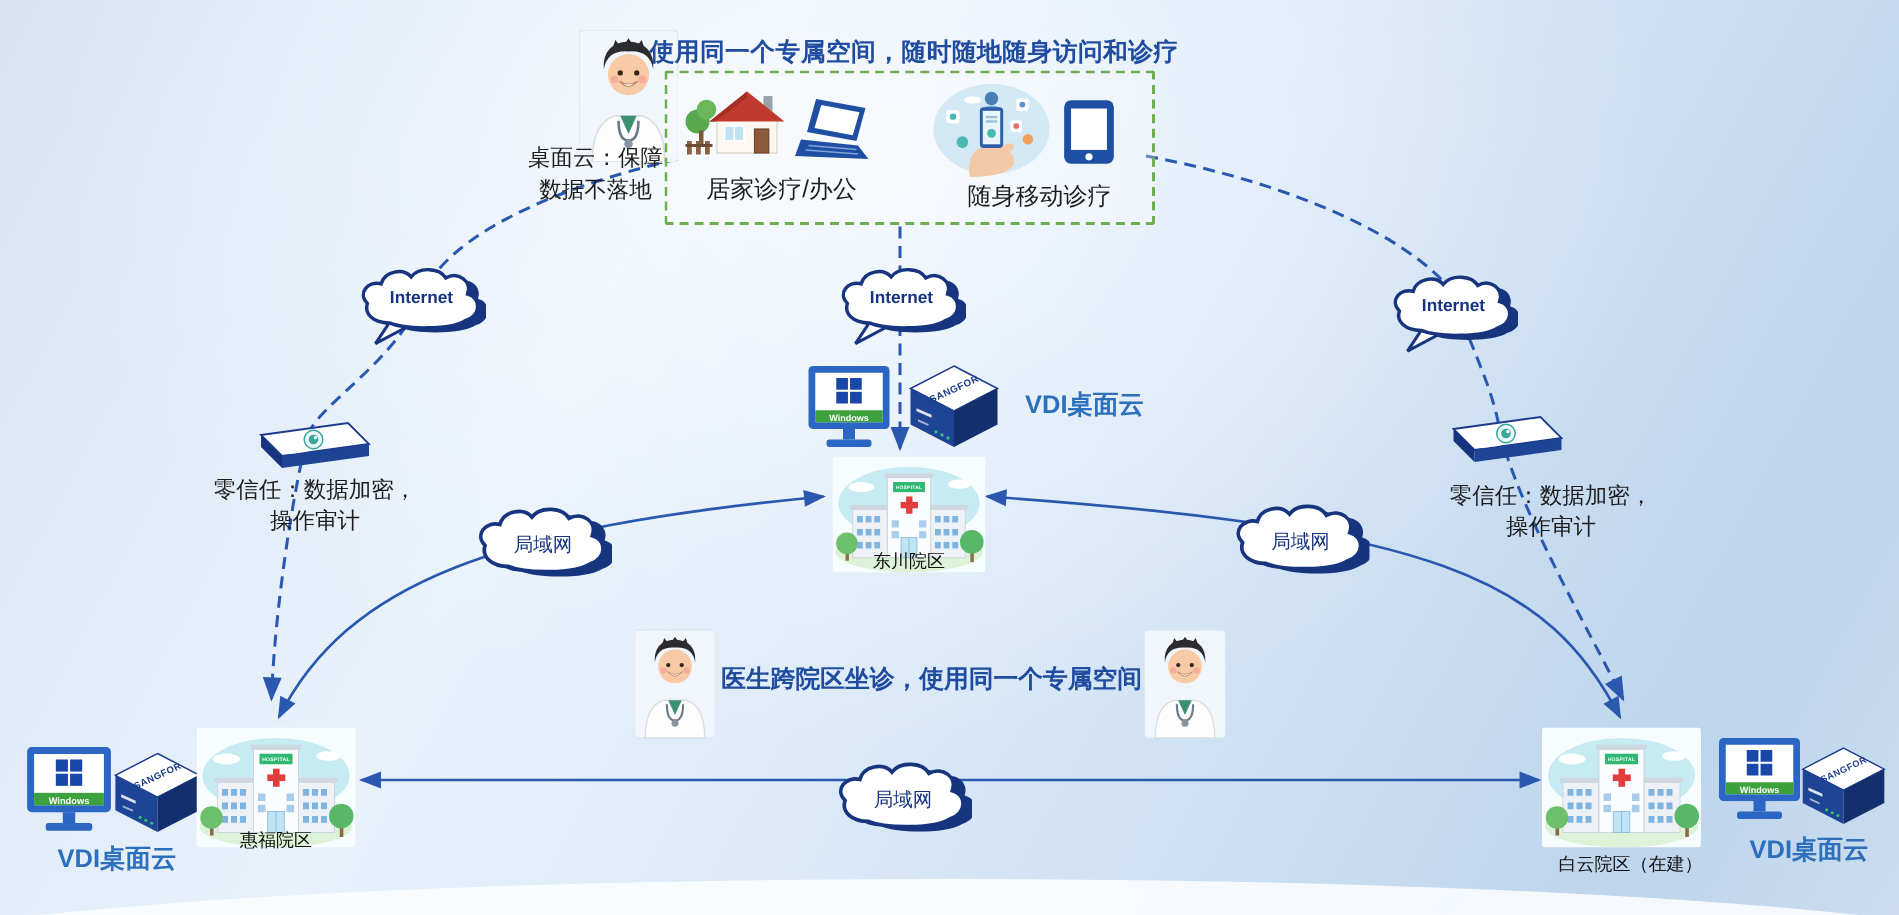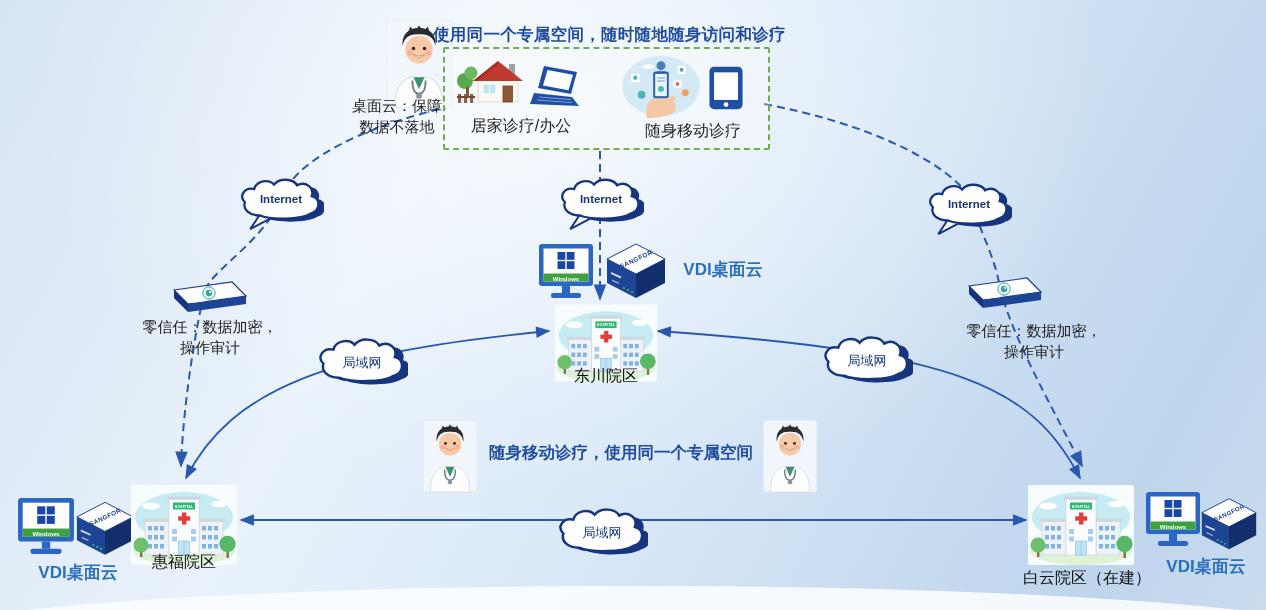--- a/index.html
+++ b/index.html
@@ -11,21 +11,21 @@
       linear-gradient(118deg,#d7e4f3 0%,#e9f2fb 32%,#d9e8f8 55%,#bed5ec 88%,#cbdcef 100%);
   }
   .canvas::after{content:"";position:absolute;left:-8%;right:-8%;bottom:-86px;height:110px;
     background:#fbfdff;border-radius:50%;opacity:.9;}
   .abs{position:absolute;}
   svg{display:block;}
   
   .title{font-weight:bold;color:#1f4c9f;font-size:16.5px;letter-spacing:.3px;white-space:nowrap;}
   .banner-text{font-weight:bold;color:#1f4c9f;font-size:16.5px;white-space:nowrap;text-align:center;}
   .note{font-size:15px;color:#1c1c1c;line-height:1.38;text-align:center;}
-  .site-label{font-size:16px;color:#101010;text-align:center;font-weight:500;white-space:nowrap;}
+  .site-label{font-size:12px;color:#101010;text-align:center;font-weight:500;white-space:nowrap;}
   .vdi-label{font-weight:bold;color:#2c6fbc;font-size:17px;text-align:center;white-space:nowrap;}
   .icon-label{font-size:16px;color:#1c1c1c;text-align:center;white-space:nowrap;}
   
   .remote-box{border:2px dashed #6fae4e;background:rgba(255,255,255,.28);border-radius:2px;}
   
   .cloud{position:absolute;}
   .cloud .cloud-label{position:absolute;left:0;right:0;text-align:center;color:#17357f;}
   .cloud .lbl-internet{top:34%;font-weight:bold;font-size:11.5px;}
   .cloud .lbl-lan{top:36%;font-size:13px;}
   .cloud-shadow{fill:#17357f;}
@@ -318,21 +318,21 @@
     </svg>
     <span class="cloud-label lbl-lan">局域网</span>
   </div>
 
   <svg class="abs" style="left:423px;top:419px" width="54" height="74" viewBox="0 0 60 80">
       <use href="#sym-doctor"></use>
     </svg>
   <svg class="abs" style="left:763px;top:419px" width="54" height="74" viewBox="0 0 60 80">
       <use href="#sym-doctor"></use>
     </svg>
-  <div class="abs banner-text" style="left:477px;top:442px;width:288px;">随身移动诊疗，使用同一个专属空间</div>
+  <div class="abs banner-text" style="left:477px;top:442px;width:288px;">医生跨院区坐诊，使用同一个专属空间</div>
 
   <svg class="abs" style="left:17px;top:497px" width="58" height="60" viewBox="0 0 56 58">
     <use href="#sym-monitor"></use>
     <text class="win-label" x="28" y="37.5">Windows</text>
   </svg>
   <svg class="abs" style="left:74px;top:500px" width="62" height="57" viewBox="0 0 64 58">
     <use href="#sym-sangfor"></use>
     <text class="sangfor-label" x="32" y="19.5" transform="rotate(-25 32 17)">SANGFOR</text>
   </svg>
   <div class="abs vdi-label" style="left:18px;top:561px;width:120px;">VDI桌面云</div>

